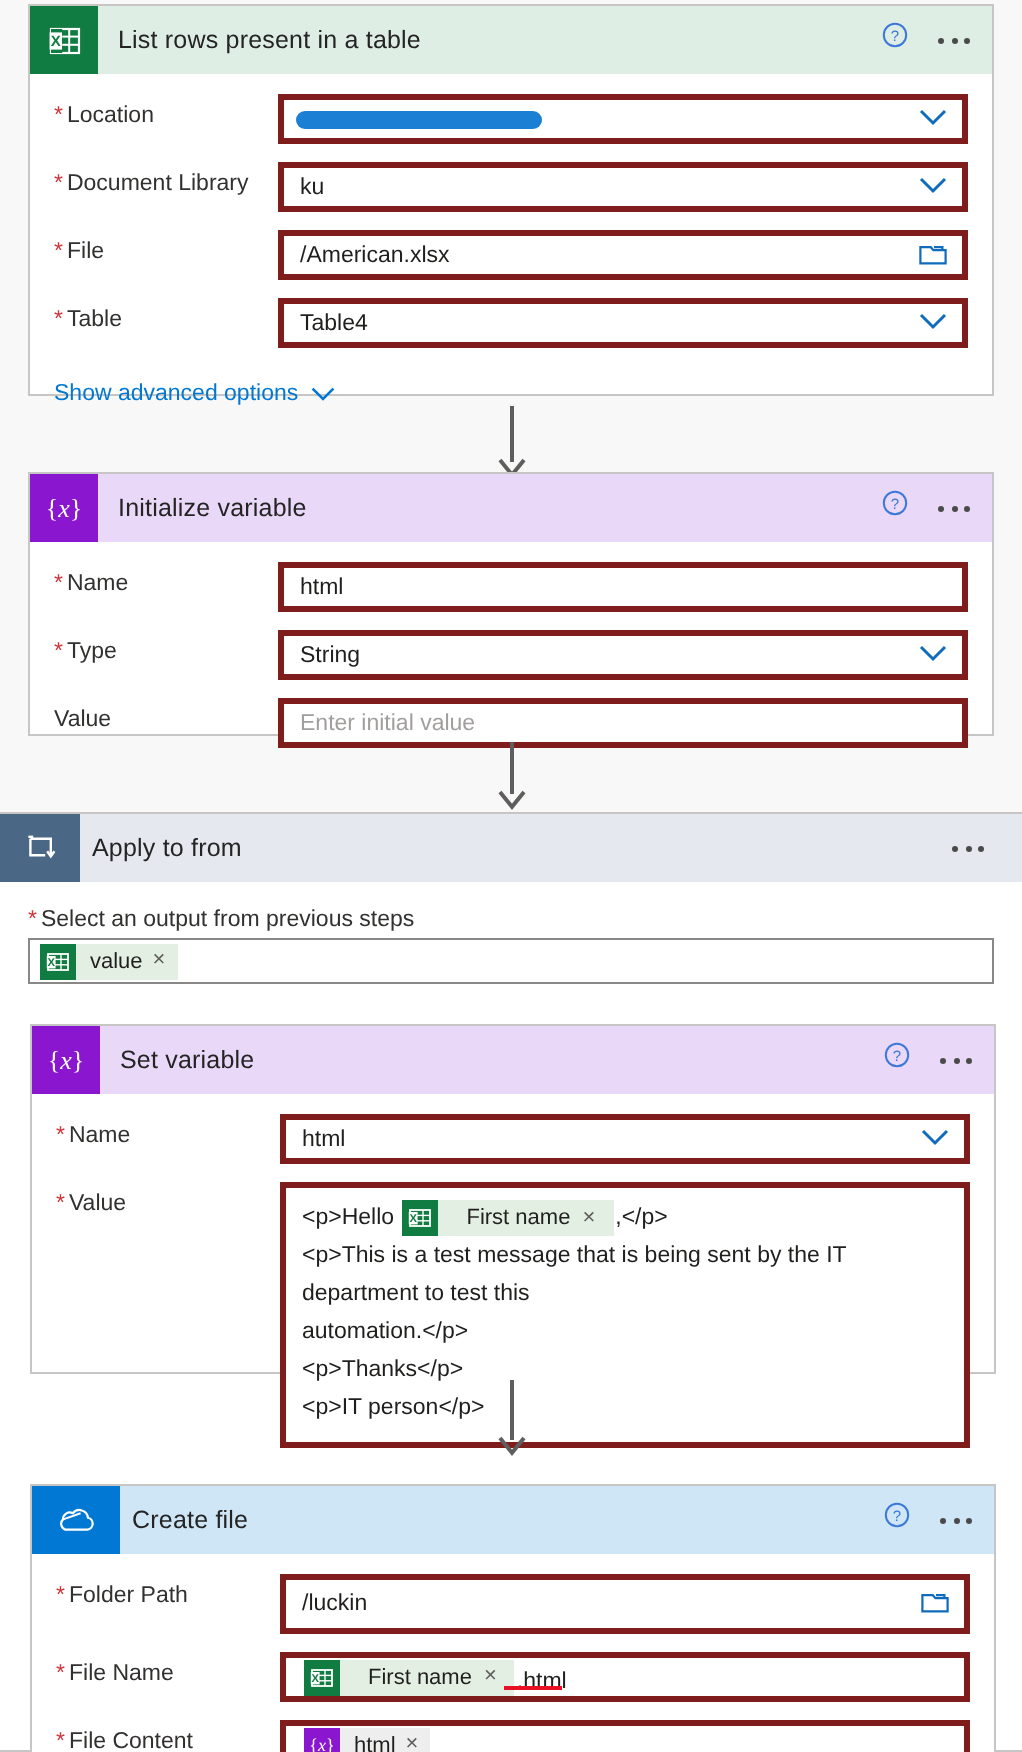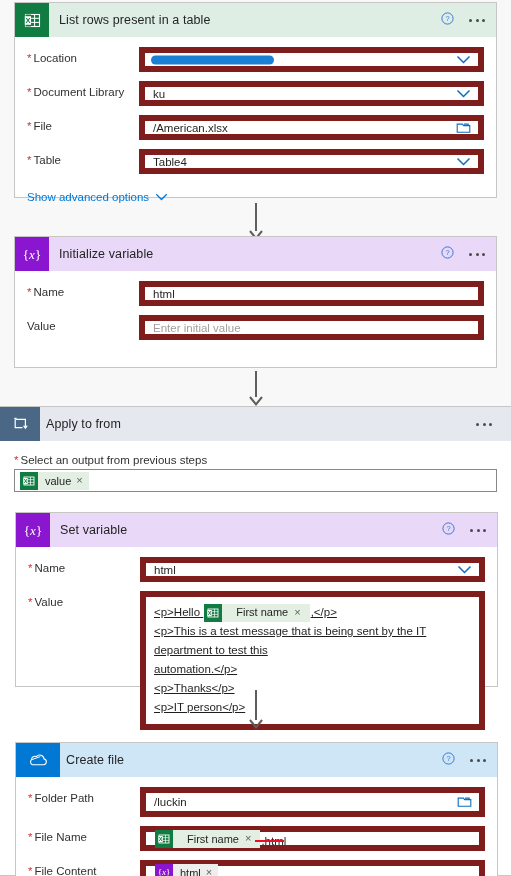--- a/index.html
+++ b/index.html
@@ -69,21 +69,21 @@
     width: 112px;
     flex: 0 0 112px;
     font-size: 11.5px;
     color: #323130;
     padding-top: 5px;
     white-space: nowrap;
   }
   .req { color: #d13438; margin-right: 2px; }
   .field {
     flex: 1 1 auto;
-    border: 6px solid #7f1d1d;
+    border: 3px solid #7f1d1d;
     background: #fff;
     min-height: 24px;
     display: flex;
     align-items: center;
     padding: 0 8px;
     font-size: 11.5px;
     color: #201f1e;
     position: relative;
   }
   .field.multiline {
@@ -333,20 +333,31 @@
     </div>
     <div class="body">
 
       <div class="row">
         <div class="lbl"><span class="req">*</span><span>Name</span></div>
         <div class="field" style="height:25px;">
           <span class="mono-val">html</span>
         </div>
       </div>
 
+      <div class="row">
+        <div class="lbl"><span class="req">*</span><span>Type</span></div>
+        <div class="field" style="height:25px;">
+          <span class="mono-val">String</span>
+          <span class="chev">
+            <svg width="15" height="9" viewBox="0 0 15 9">
+                <polyline points="1.5,1.5 7.5,7.5 13.5,1.5" fill="none" stroke="#0f6cbd" stroke-width="1.5"></polyline>
+              </svg>
+          </span>
+        </div>
+      </div>
 
       <div class="row">
         <div class="lbl"><span>Value</span></div>
         <div class="field" style="height:25px;">
           <span class="ph">Enter initial value</span>
         </div>
       </div>
     </div>
   </div>
 
@@ -430,21 +441,21 @@
             <span class="chev">
               <svg width="15" height="9" viewBox="0 0 15 9">
                   <polyline points="1.5,1.5 7.5,7.5 13.5,1.5" fill="none" stroke="#0f6cbd" stroke-width="1.5"></polyline>
                 </svg>
             </span>
           </div>
         </div>
 
         <div class="row">
           <div class="lbl"><span class="req">*</span><span>Value</span></div>
-          <div class="field multiline" style="min-height:90px;text-decoration:underline;">
+          <div class="field multiline" style="min-height:90px;">
             <div style="white-space:nowrap;">
               <span>&lt;p&gt;Hello </span><span class="token wide">
                   <span class="token-ic excel">
                   <svg width="12" height="12" viewBox="0 0 12 12">
                     <rect x="1" y="2" width="10" height="8" fill="none" stroke="#ffffff" stroke-width=".9"></rect>
                     <line x1="1" y1="4.7" x2="11" y2="4.7" stroke="#ffffff" stroke-width=".7"></line>
                     <line x1="1" y1="7.4" x2="11" y2="7.4" stroke="#ffffff" stroke-width=".7"></line>
                     <line x1="7.5" y1="2" x2="7.5" y2="10" stroke="#ffffff" stroke-width=".7"></line>
                     <rect x="0.4" y="3" width="4.4" height="6.2" fill="#ffffff"></rect>
                     <text x="2.6" y="8" font-family="'Liberation Sans',sans-serif" font-size="5.6" font-weight="bold" fill="#107c41" text-anchor="middle">X</text>

